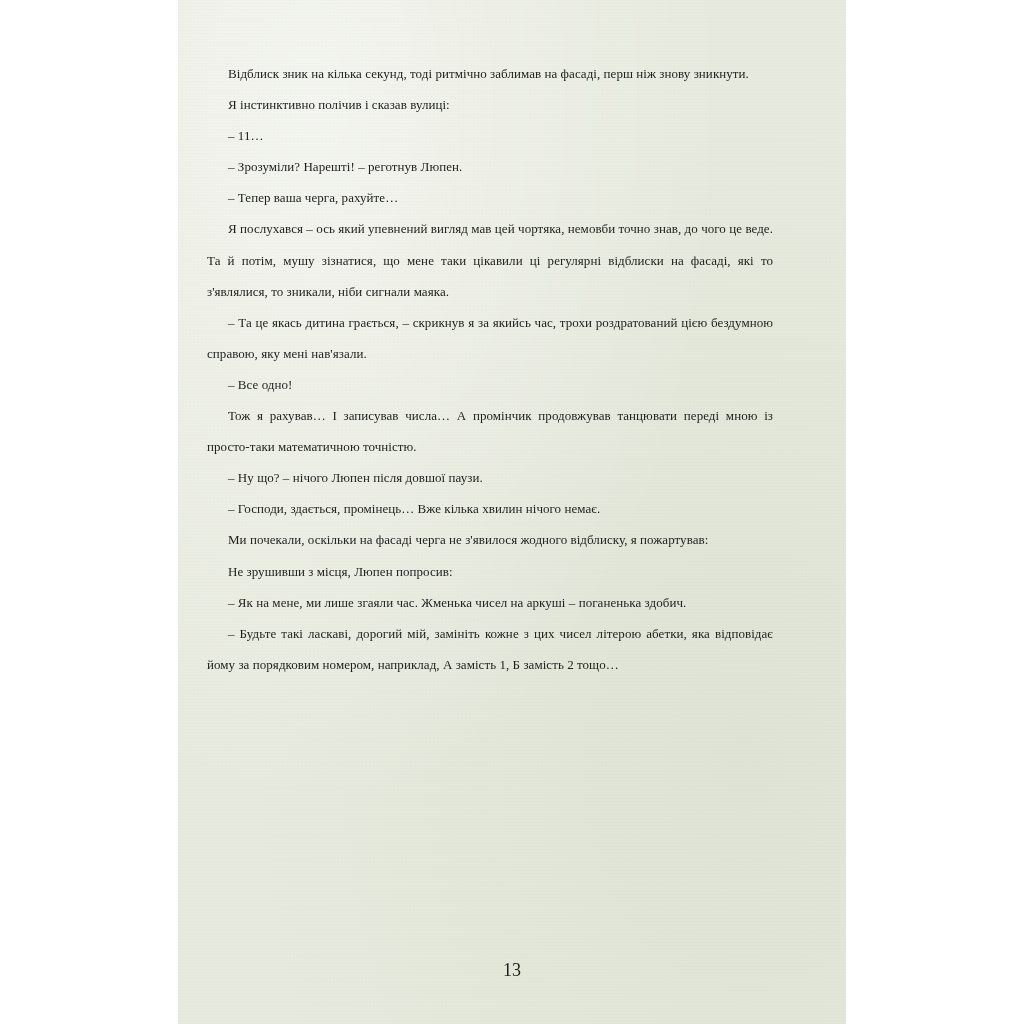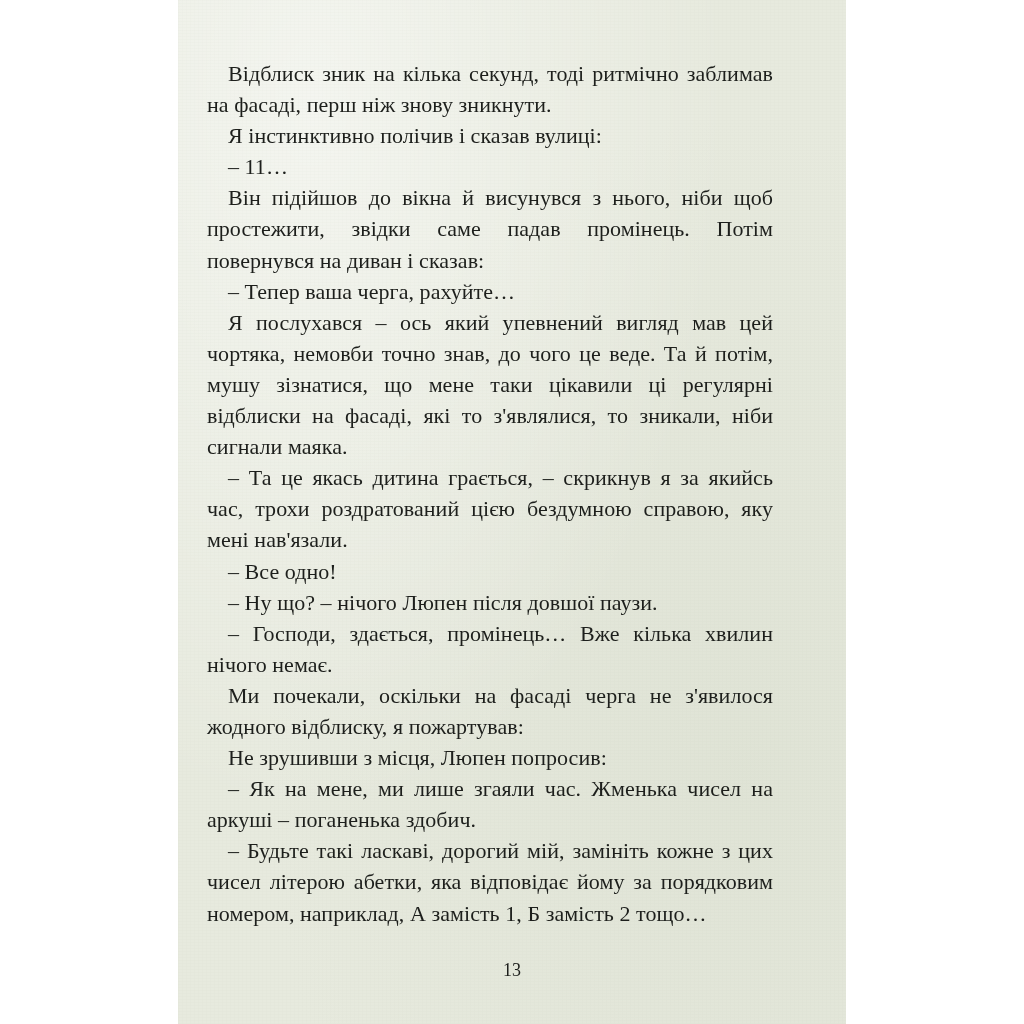--- a/index.html
+++ b/index.html
@@ -38,21 +38,21 @@
   }
   #textblock {
     position: absolute;
     left: 29px;     
     top: 58px;
     width: 566px;   
   }
   p.para {
     margin: 0;
     font-family: "Liberation Serif", "DejaVu Serif", serif;
-    font-size: 22px;
+    font-size: 13px;
     line-height: 31.1px;
     color: #1d1f1c;
     text-align: justify;
     text-justify: inter-word;
     text-indent: 21px;
     hyphens: manual;
     letter-spacing: 0.05px;
   }
   
   #folio {
@@ -71,25 +71,26 @@
 
 <div id="screen">
 
   <div id="page">
     <div id="grain"></div>
 
     <div id="textblock">
       <p class="para">Відблиск зник на кілька секунд, тоді ритмічно заблимав на фасаді, перш ніж знову зникнути.</p>
       <p class="para">Я інстинктивно полічив і сказав вулиці:</p>
       <p class="para">– 11…</p>
-      <p class="para">Він підійшов до вікна й висунувся з нього, ніби щоб простежити, звідки саме падав промінець. Потім повернувся на диван і сказав:</p>
+      <p class="para">– Зрозуміли? Нарешті! – реготнув Люпен.</p>
       <p class="para">– Тепер ваша черга, рахуйте…</p>
       <p class="para">Я послухався – ось який упевнений вигляд мав цей чортяка, немовби точно знав, до чого це веде. Та й потім, мушу зізнатися, що мене таки цікавили ці регулярні відблиски на фасаді, які то з'являлися, то зникали, ніби сигнали маяка.</p>
       <p class="para">– Та це якась дитина грається, – скрикнув я за якийсь час, трохи роздратований цією бездумною справою, яку мені нав'язали.</p>
       <p class="para">– Все одно!</p>
+      <p class="para">Тож я рахував… І записував числа… А промінчик продовжував танцювати переді мною із просто-таки математичною точністю.</p>
       <p class="para">– Ну що? – нічого Люпен після довшої паузи.</p>
       <p class="para">– Господи, здається, промінець… Вже кілька хвилин нічого немає.</p>
       <p class="para">Ми почекали, оскільки на фасаді черга не з'явилося жодного відблиску, я пожартував:</p>
       <p class="para">Не зрушивши з місця, Люпен попросив:</p>
       <p class="para">– Як на мене, ми лише згаяли час. Жменька чисел на аркуші – поганенька здобич.</p>
       <p class="para">– Будьте такі ласкаві, дорогий мій, замініть кожне з цих чисел літерою абетки, яка відповідає йому за порядковим номером, наприклад, А замість 1, Б замість 2 тощо…</p>
 
     </div>
 
     <div id="folio">13</div>

